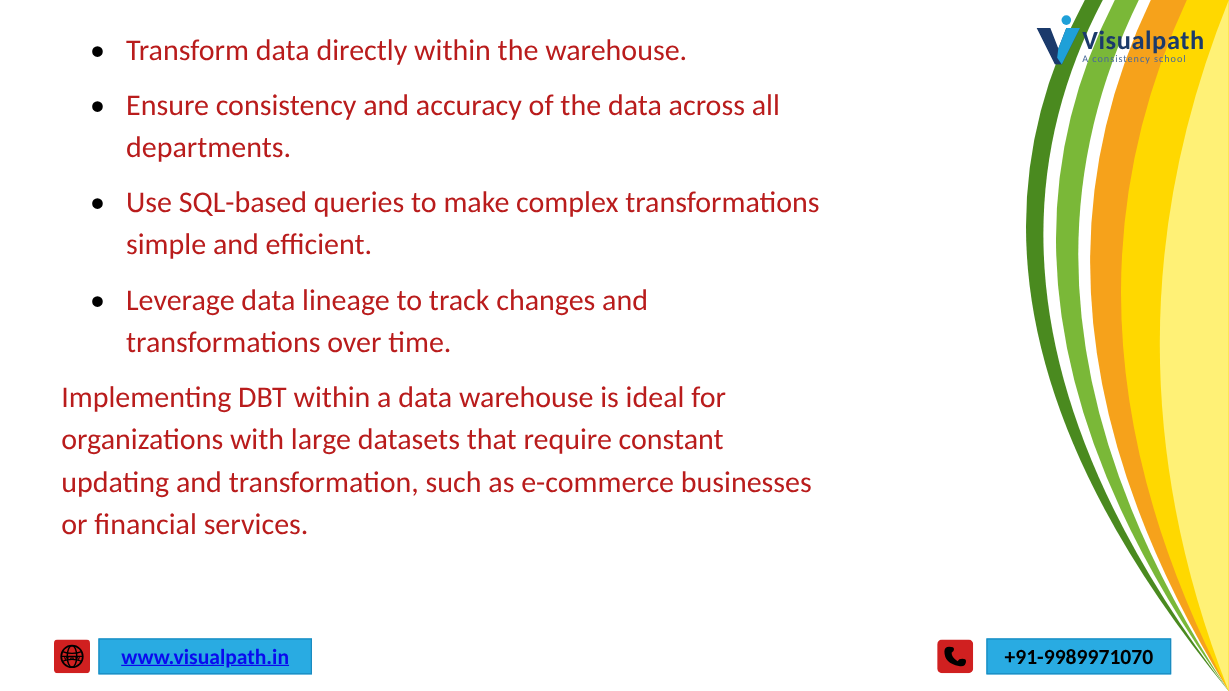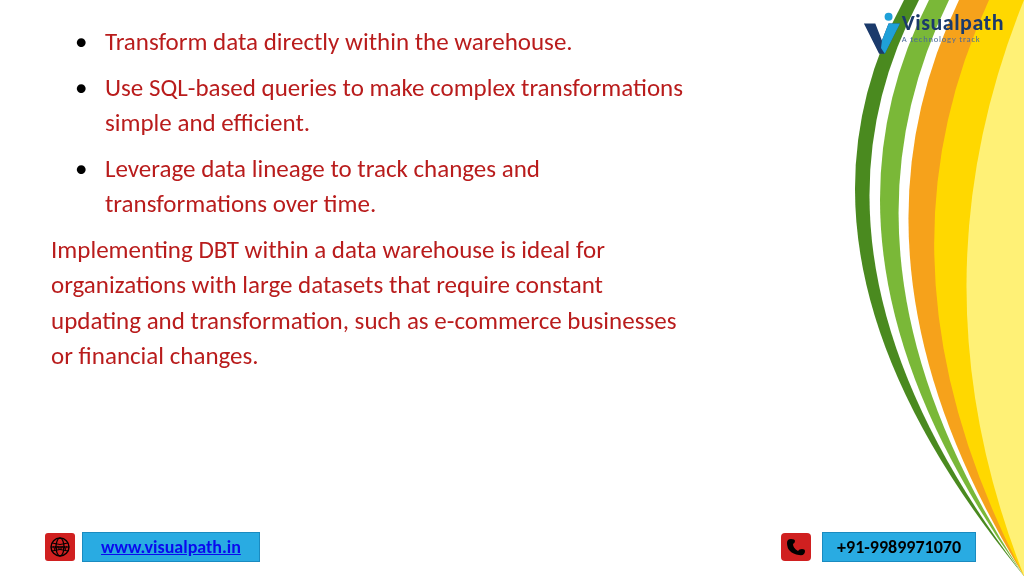--- a/index.html
+++ b/index.html
@@ -18,21 +18,21 @@
     width: 320px;
     height: 576px;
     z-index: 0;
   }
   .logo {
     position: absolute;
     top: 12px;
     right: 20px;
     z-index: 2;
     display: flex;
-    align-items: flex-start;
+    align-items: flex-end;
   }
   .logo-mark {
     width: 38px;
     height: 42px;
     position: relative;
     margin-right: 2px;
   }
   .logo-text { display: flex; flex-direction: column; line-height: 1; }
   .logo-main {
     font-size: 22px;
@@ -124,31 +124,32 @@
 <div class="logo">
   <div class="logo-mark">
     <svg viewBox="0 0 40 44">
       <circle cx="28" cy="5" r="4.2" fill="#1fa0d8"></circle>
       <path d="M2 12 L14 12 L21 30 L28 12 L40 12 L24 44 L18 44 Z" fill="#1b3a6b"></path>
       <path d="M21 30 L28 12 L40 12 L24 44 L20 38 Z" fill="#1fa0d8"></path>
     </svg>
   </div>
   <div class="logo-text">
     <span class="logo-main">Visualpath</span>
-    <span class="logo-sub">A technology track</span>
+    <span class="logo-sub">A consistency school</span>
   </div>
 </div>
 
 <div class="content">
   <ul>
     <li>Transform data directly within the warehouse.</li>
+    <li>Ensure consistency and accuracy of the data across all departments.</li>
     <li>Use SQL-based queries to make complex transformations simple and efficient.</li>
     <li>Leverage data lineage to track changes and transformations over time.</li>
   </ul>
-  <p class="para">Implementing DBT within a data warehouse is ideal for organizations with large datasets that require constant updating and transformation, such as e-commerce businesses or financial changes.</p>
+  <p class="para">Implementing DBT within a data warehouse is ideal for organizations with large datasets that require constant updating and transformation, such as e-commerce businesses or financial services.</p>
 </div>
 
 <div class="footer">
   <div class="footer-left">
     <div class="icon-box web-icon">
       <svg width="30" height="28" viewBox="0 0 30 28">
         <rect x="0" y="0" width="30" height="28" rx="3" fill="#d02020"></rect>
         <circle cx="15" cy="14" r="9" fill="none" stroke="#000" stroke-width="1.4"></circle>
         <ellipse cx="15" cy="14" rx="4" ry="9" fill="none" stroke="#000" stroke-width="1.2"></ellipse>
         <line x1="6" y1="14" x2="24" y2="14" stroke="#000" stroke-width="1.2"></line>

